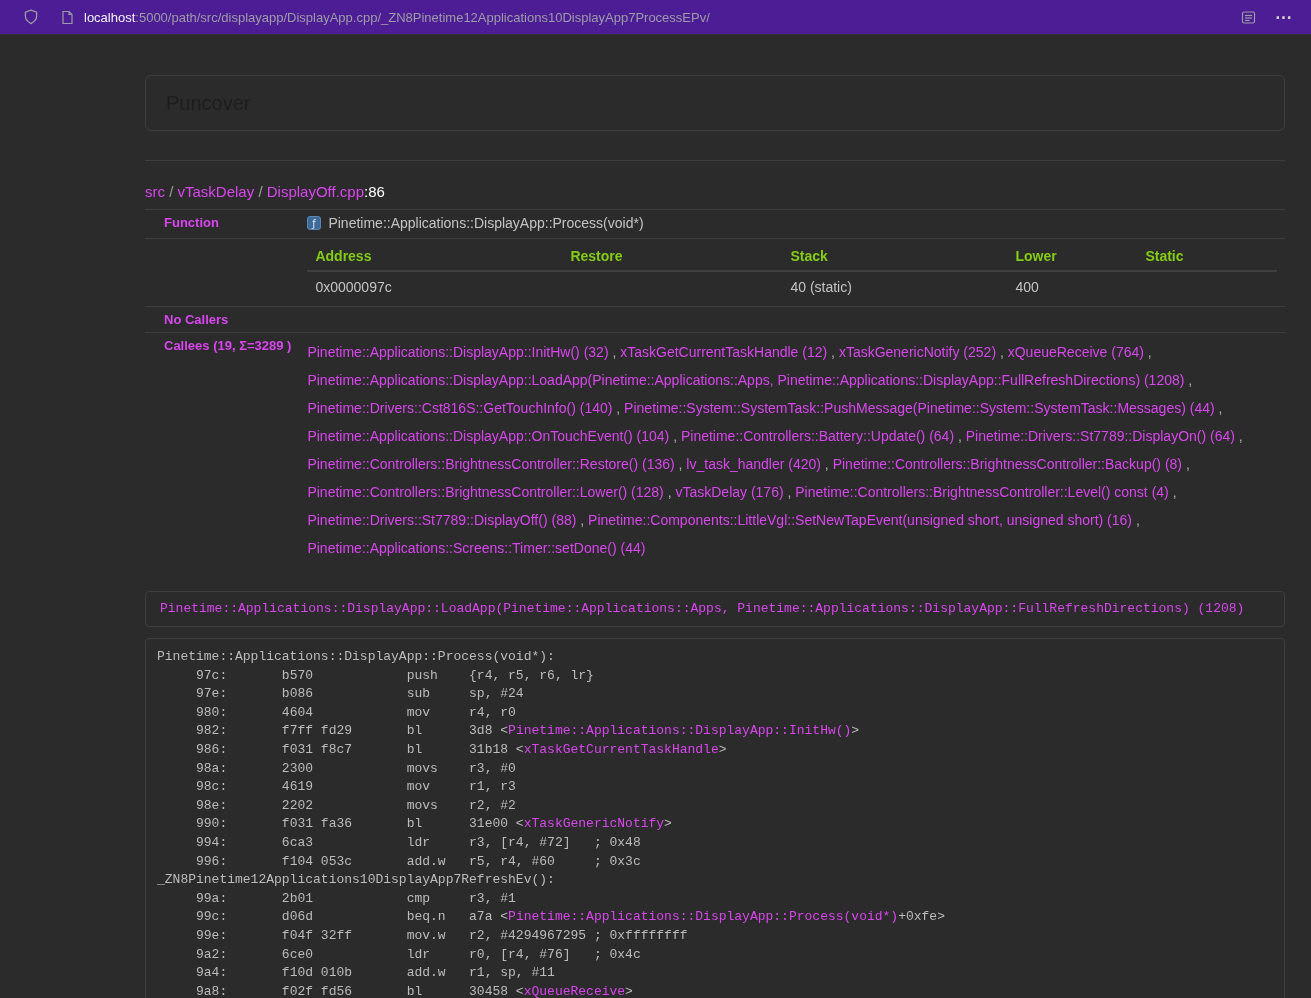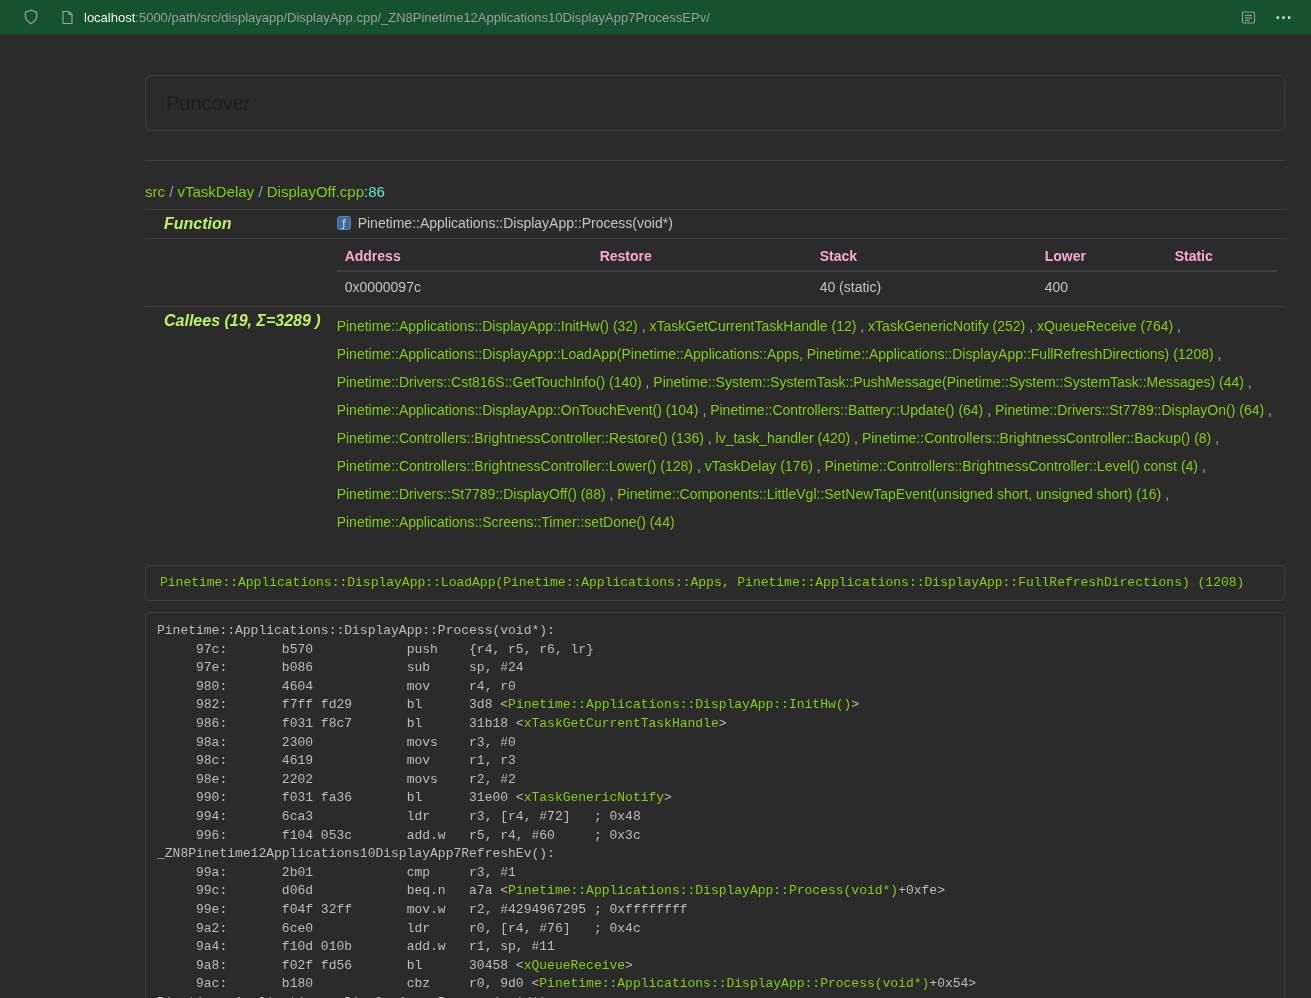--- a/index.html
+++ b/index.html
@@ -3,25 +3,25 @@
 <meta charset="utf-8">
 <style>
   * { box-sizing: border-box; }
   html, body { margin: 0; padding: 0; }
   body {
     width: 1311px; height: 998px; overflow: hidden;
     background: #2b2b2b;
     font-family: "Liberation Sans", sans-serif;
     font-size: 14px; color: #c4c4c4;
   }
-  a { color: #84cc16; text-decoration: none; cursor: pointer; }
+  a { color: #d946ef; text-decoration: none; cursor: pointer; }
 
   
   .chrome {
-    height: 35px; background: #14532d; border-bottom: 1px solid #33323b;
+    height: 35px; background: #4c1d95; border-bottom: 1px solid #33323b;
     display: flex; align-items: center;
   }
   .chrome-icon { display: inline-flex; align-items: center; justify-content: center; width: 22px; height: 22px; }
   .shield { margin-left: 20px; }
   .urlbar { flex: 1; display: flex; align-items: center; margin-left: 14px; overflow: hidden; }
   .url { font-size: 13px; color: #9d9da6; white-space: nowrap; margin-left: 6px; }
   .url-domain { color: #f4f4f6; }
   .reader { margin-right: 12px; }
   .chrome-menu {
     color: #cfcfd4; font-size: 17px; font-weight: bold; letter-spacing: 1px;
@@ -36,37 +36,37 @@
     padding: 15px 20px;
   }
   .jumbotron h1 {
     margin: 0; font-size: 20px; line-height: 24px; font-weight: 500; color: #1d1d1d;
   }
 
   hr.divider { border: 0; border-top: 1px solid #3d3d3d; margin: 29px 0 0 0; }
 
   .breadcrumb { margin: 22px 0 9px 0; font-size: 15px; white-space: nowrap; }
   .breadcrumb .sep { color: #9d9d9d; }
-  .breadcrumb .line-no { color: #5eead4; }
+  .breadcrumb .line-no { color: #ffffff; }
 
   
   table.main-table { width: 100%; border-collapse: collapse; font-size: 14px; color: #c4c4c4; }
   table.main-table > tbody > tr > th,
   table.main-table > tbody > tr > td {
     border-top: 1px solid #3d3d3d; padding: 5px 8px; vertical-align: top; text-align: left;
   }
   table.main-table > tbody > tr > th.rowlabel {
-    width: 147px; padding-left: 19px; font-weight: bold; color: #bef264;
-    white-space: nowrap; font-size: 16px; font-style: italic;
+    width: 147px; padding-left: 19px; font-weight: bold; color: #d946ef;
+    white-space: nowrap; font-size: 13px;
   }
   td.inner-holder { padding: 5px 8px; }
 
   table.inner-table { width: 100%; border-collapse: collapse; font-size: 14px; }
   table.inner-table th {
-    text-align: left; font-weight: bold; color: #f9a8d4;
+    text-align: left; font-weight: bold; color: #84cc16;
     padding: 4px 8px 6px 8px; border-bottom: 2px solid #404040;
   }
   table.inner-table td { padding: 7px 8px 6px 8px; }
 
   .fn-icon { display: inline-block; vertical-align: -2px; margin-right: 7px; }
 
   .callees { line-height: 28px; }
   .callees .sep { color: #b0b0b0; }
 
   
@@ -167,20 +167,24 @@
                 <td></td>
                 <td>40 (static)</td>
                 <td>400</td>
                 <td></td>
               </tr>
             </tbody>
           </table>
         </td>
       </tr>
       <tr>
+        <th class="rowlabel">No Callers</th>
+        <td></td>
+      </tr>
+      <tr>
         <th class="rowlabel">Callees (19, Σ=3289 )</th>
         <td>
           <div class="callees"><a href="#">Pinetime::Applications::DisplayApp::InitHw() (32)</a><span class="sep"> , </span><a href="#">xTaskGetCurrentTaskHandle (12)</a><span class="sep"> , </span><a href="#">xTaskGenericNotify (252)</a><span class="sep"> , </span><a href="#">xQueueReceive (764)</a><span class="sep"> , </span><a href="#">Pinetime::Applications::DisplayApp::LoadApp(Pinetime::Applications::Apps, Pinetime::Applications::DisplayApp::FullRefreshDirections) (1208)</a><span class="sep"> , </span><a href="#">Pinetime::Drivers::Cst816S::GetTouchInfo() (140)</a><span class="sep"> , </span><a href="#">Pinetime::System::SystemTask::PushMessage(Pinetime::System::SystemTask::Messages) (44)</a><span class="sep"> , </span><a href="#">Pinetime::Applications::DisplayApp::OnTouchEvent() (104)</a><span class="sep"> , </span><a href="#">Pinetime::Controllers::Battery::Update() (64)</a><span class="sep"> , </span><a href="#">Pinetime::Drivers::St7789::DisplayOn() (64)</a><span class="sep"> , </span><a href="#">Pinetime::Controllers::BrightnessController::Restore() (136)</a><span class="sep"> , </span><a href="#">lv_task_handler (420)</a><span class="sep"> , </span><a href="#">Pinetime::Controllers::BrightnessController::Backup() (8)</a><span class="sep"> , </span><a href="#">Pinetime::Controllers::BrightnessController::Lower() (128)</a><span class="sep"> , </span><a href="#">vTaskDelay (176)</a><span class="sep"> , </span><a href="#">Pinetime::Controllers::BrightnessController::Level() const (4)</a><span class="sep"> , </span><a href="#">Pinetime::Drivers::St7789::DisplayOff() (88)</a><span class="sep"> , </span><a href="#">Pinetime::Components::LittleVgl::SetNewTapEvent(unsigned short, unsigned short) (16)</a><span class="sep"> , </span><a href="#">Pinetime::Applications::Screens::Timer::setDone() (44)</a></div>
         </td>
       </tr>
     </tbody>
   </table>
 
   <div class="highlight-panel">
     <a>Pinetime::Applications::DisplayApp::LoadApp(Pinetime::Applications::Apps, Pinetime::Applications::DisplayApp::FullRefreshDirections) (1208)</a>

